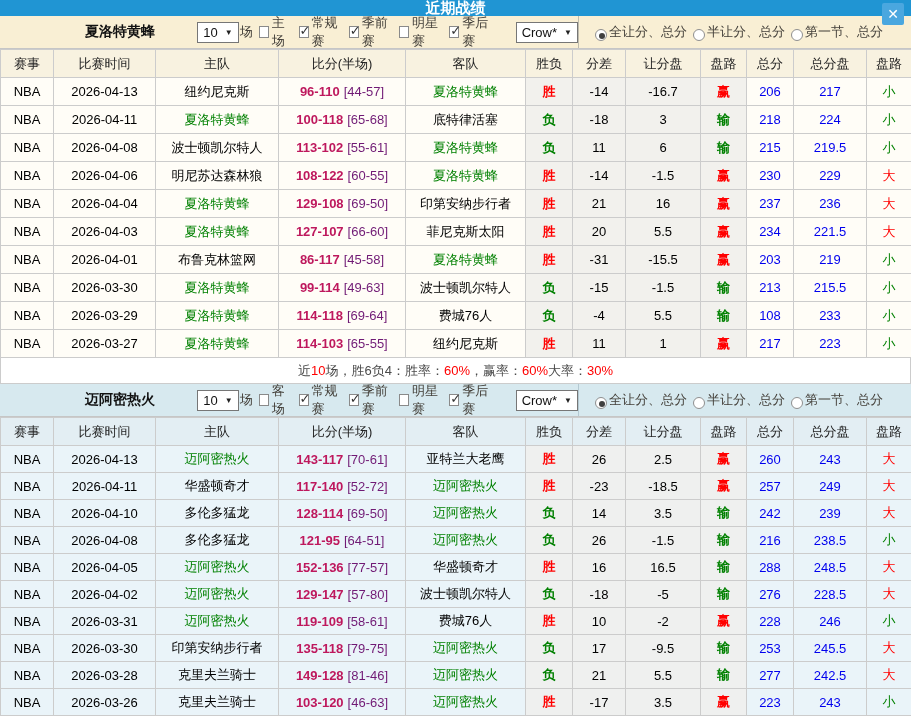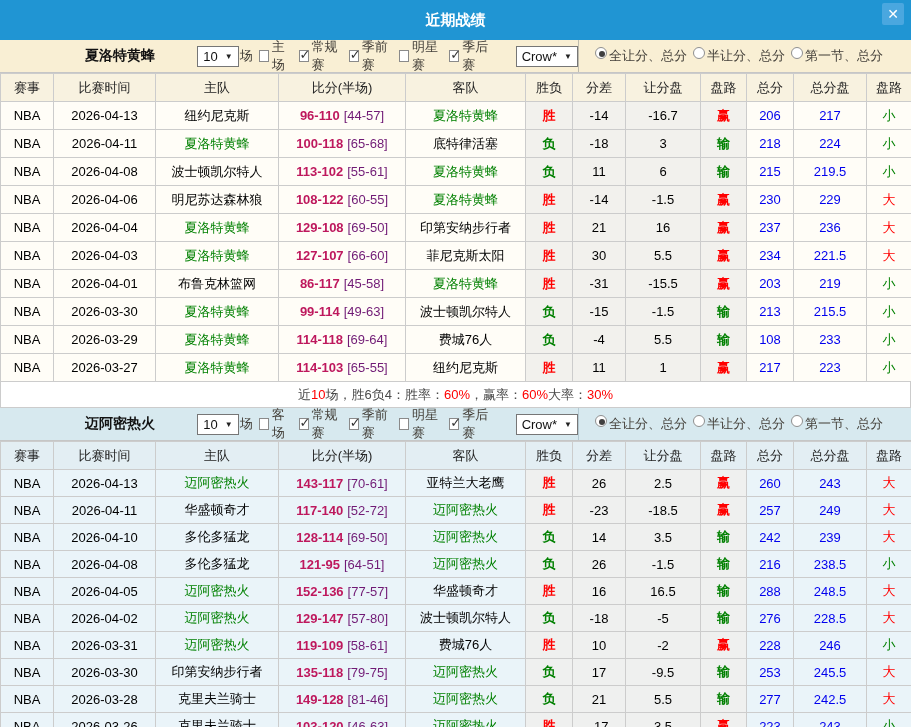--- a/index.html
+++ b/index.html
@@ -4,21 +4,21 @@
 <style>
   * { box-sizing: border-box; }
   html,body { margin:0; padding:0; }
   body {
     width:911px; height:727px; overflow:hidden; background:#fff;
     font-family:"Liberation Sans","DejaVu Sans",sans-serif;
   }
   .window { width:911px; height:727px; background:#fff; }
 
   
-  .titlebar { height:40px; background:#2095d3; position:relative;
+  .titlebar { height:16px; background:#2095d3; position:relative;
     display:flex; align-items:center; justify-content:center; }
   .titlebar .title { color:#fff; font-weight:bold; font-size:15px; }
   .close-btn { position:absolute; right:7px; top:3px; width:22px; height:22px;
     background:#4aa7df; border-radius:2px; color:#fff; font-weight:bold;
     display:flex; align-items:center; justify-content:center; font-size:14px; cursor:pointer; }
 
   
   .sec-header { height:33px; display:flex; align-items:stretch; font-size:13px;
     color:#44403a; border-bottom:1px solid #c6c6c6; }
   .s1h { background:#f9efd4; }
@@ -30,21 +30,21 @@
   .team-name { font-weight:bold; color:#111; font-size:14px; width:140px; }
   .select-box { display:inline-flex; align-items:center; gap:7px; border:1px solid #767676;
     background:#fff; height:21px; padding:0 5px; font-size:13px; color:#111; cursor:pointer; }
   .select-box .arrow { font-size:8px; color:#222; }
   .lbl { margin:0 1px; }
   .cb { width:12px; height:12px; border:1px solid #8a8a8a; background:#fff;
     display:inline-block; position:relative; margin:0 2px 0 5px; vertical-align:-2px; cursor:pointer; }
   .cb.checked::after { content:"✓"; position:absolute; left:0px; top:-4px;
     font-size:13px; font-weight:bold; color:#333; }
   .crow { margin-left:21px;align-items:center; }
-  .radio-group { display:flex; align-items:flex-start; margin-right:6px; cursor:pointer; }
+  .radio-group { display:flex; align-items:flex-end; margin-right:6px; cursor:pointer; }
   .radio { width:12px; height:12px; border-radius:50%; border:1px solid #8f8f8f;
     background:#fff; display:inline-block; position:relative; margin-right:2px; }
   .radio.sel::after { content:""; position:absolute; left:3px; top:3px; width:6px; height:6px;
     border-radius:50%; background:#3f3f3f; }
 
   
   table { width:911px; border-collapse:collapse; table-layout:fixed;
     font-size:13px; text-align:center; }
   td { border:1px solid #ccc; padding:0; overflow:hidden; white-space:nowrap; }
   .s1t td { height:28px; background:#fffdf7; }
@@ -218,21 +218,21 @@
             <td class="blue">236</td>
             <td class="red">大</td>
           </tr>
           <tr>
             <td>NBA</td>
             <td>2026-04-03</td>
             <td class="green">夏洛特黄蜂</td>
             <td><span class="score-main">127-107</span><span class="half">[66-60]</span></td>
             <td>菲尼克斯太阳</td>
             <td class="red bold gray">胜</td>
-            <td class="gray">30</td>
+            <td class="gray">20</td>
             <td class="gray">5.5</td>
             <td class="red bold gray">赢</td>
             <td class="blue">234</td>
             <td class="blue">221.5</td>
             <td class="red">大</td>
           </tr>
           <tr>
             <td>NBA</td>
             <td>2026-04-01</td>
             <td>布鲁克林篮网</td>

